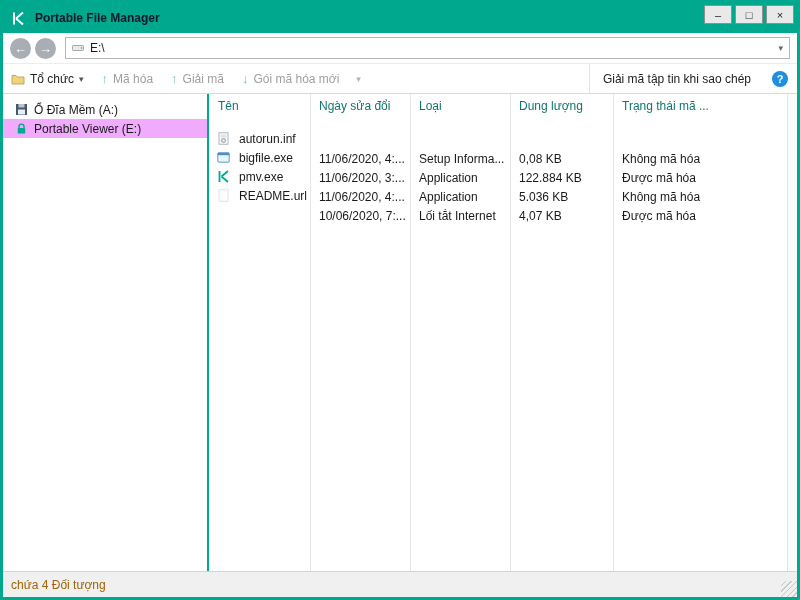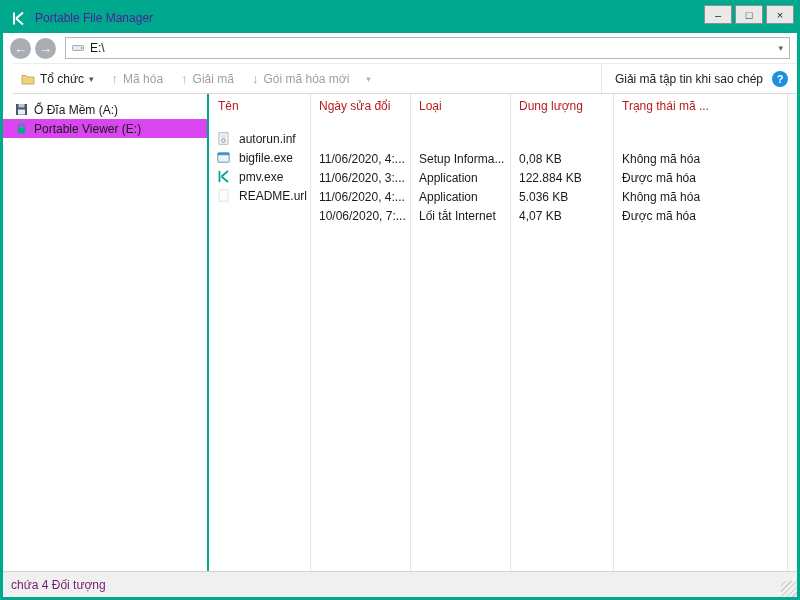--- a/index.html
+++ b/index.html
@@ -6,69 +6,69 @@
   html,body { width:800px; height:600px; }
   body { font-family:"Liberation Sans", sans-serif; background:#ffffff; }
 
   .window { width:800px; height:600px; border:3px solid #00a88e; background:#fff;
             display:flex; flex-direction:column; font-size:12px; color:#1a1a1a; }
 
   
   .titlebar { height:30px; background:#00a88e; display:flex; align-items:center;
               padding-left:8px; flex:0 0 auto; }
   .logo { display:flex; margin-right:9px; }
-  .title { color:#4c1d95; font-weight:normal; font-size:12px; }
+  .title { color:#0f172a; font-weight:bold; font-size:12px; }
   .win-controls { margin-left:auto; align-self:flex-start; display:flex; gap:3px; padding:2px 3px 0 0; }
   .wc { width:28px; height:19px; background:#e9e9e9; border:1px solid #8f8f8f;
         font-size:11px; display:flex; align-items:center; justify-content:center; color:#222; cursor:default; }
 
   
   .navbar { height:30px; display:flex; align-items:center; padding:0 7px; gap:4px; flex:0 0 auto; }
   .nav-btn { width:21px; height:21px; border-radius:50%; background:#a9aeb4; color:#fff;
              display:flex; align-items:center; justify-content:center; font-size:13px; }
   .addressbar { flex:1; height:22px; border:1px solid #b5b5b5; background:#fff;
                 display:flex; align-items:center; padding:0 6px; gap:6px; margin-left:5px; }
   .addr-chevron { margin-left:auto; color:#666; font-size:9px; }
 
   
   .toolbar { height:31px; border-top:1px solid #ececec; border-bottom:1px solid #d8d8d8;
-             display:flex; align-items:center; padding-left:8px; flex:0 0 auto;margin-left:10px; }
+             display:flex; align-items:center; padding-left:8px; flex:0 0 auto; }
   .tb-item { display:flex; align-items:center; gap:5px; margin-right:18px; color:#222; }
   .tb-item .caret { font-size:9px; color:#555; }
   .tb-disabled { color:#9f9f9f; }
   .tb-disabled .caret { color:#b3b3b3; }
   .tb-arrow { color:#7cbfae; font-weight:bold; font-size:13px; line-height:1; }
   .split-caret { margin-left:12px; }
-  .tb-right { margin-left:auto; height:100%; display:flex; align-items:center; gap:9px;
+  .tb-right { margin-left:auto; height:100%; display:flex; align-items:center; gap:21px;
               border-left:1px solid #e4e4e4; padding:0 9px 0 13px; color:#222; }
   .help-icon { width:16px; height:16px; border-radius:50%; background:#1d8fe1; color:#fff;
                font-weight:bold; font-size:11px; display:flex; align-items:center; justify-content:center; }
 
   
   .main { flex:1; display:flex; min-height:0; }
   .sidebar { width:204px; padding-top:6px; flex:0 0 auto; }
   .side-item { height:19px; display:flex; align-items:center; gap:6px; padding-left:12px; white-space:nowrap; }
-  .side-item.selected { background:#d946ef; }
+  .side-item.selected { background:#f0abfc; }
   .icon { display:flex; flex:0 0 auto; }
   .green-sep { width:2px; background:#00a88e; flex:0 0 auto; }
 
   .filearea { flex:1; position:relative; min-width:0; }
   .vline { position:absolute; top:0; bottom:0; width:1px; background:#e6e6e6; }
   .fgrid { display:grid; grid-template-columns:101px 100px 100px 103px 1fr; align-items:center; }
-  .header-row { height:24px; color:#b91c1c; }
+  .header-row { height:24px; color:#0f766e; }
   .hcell { padding-left:9px; white-space:nowrap; overflow:hidden; }
   .frow { height:19px; }
   .fcell { padding-left:9px; white-space:nowrap; overflow:hidden;margin-top:41px; }
   .name-cell { display:flex; align-items:center; gap:9px; padding-left:8px; white-space:nowrap; overflow:hidden; }
 
   .scrollbar { width:10px; border-left:1px solid #e3e3e3; background:#fbfbfb; flex:0 0 auto; }
 
   
   .statusbar { height:26px; background:#f0f0f0; border-top:1px solid #d4d4d4;
-               display:flex; align-items:center; padding-left:8px; flex:0 0 auto; color:#701a75; }
+               display:flex; align-items:center; padding-left:8px; flex:0 0 auto; color:#a16207; }
   .resize-grip { margin-left:auto; width:16px; height:16px; align-self:flex-end;
                  background:repeating-linear-gradient(135deg, transparent 0 3px, #c8c8c8 3px 4px); }
 </style>
 </head>
 <body>
 
 <div class="window">
 
   <div class="titlebar">
     <span class="logo">

